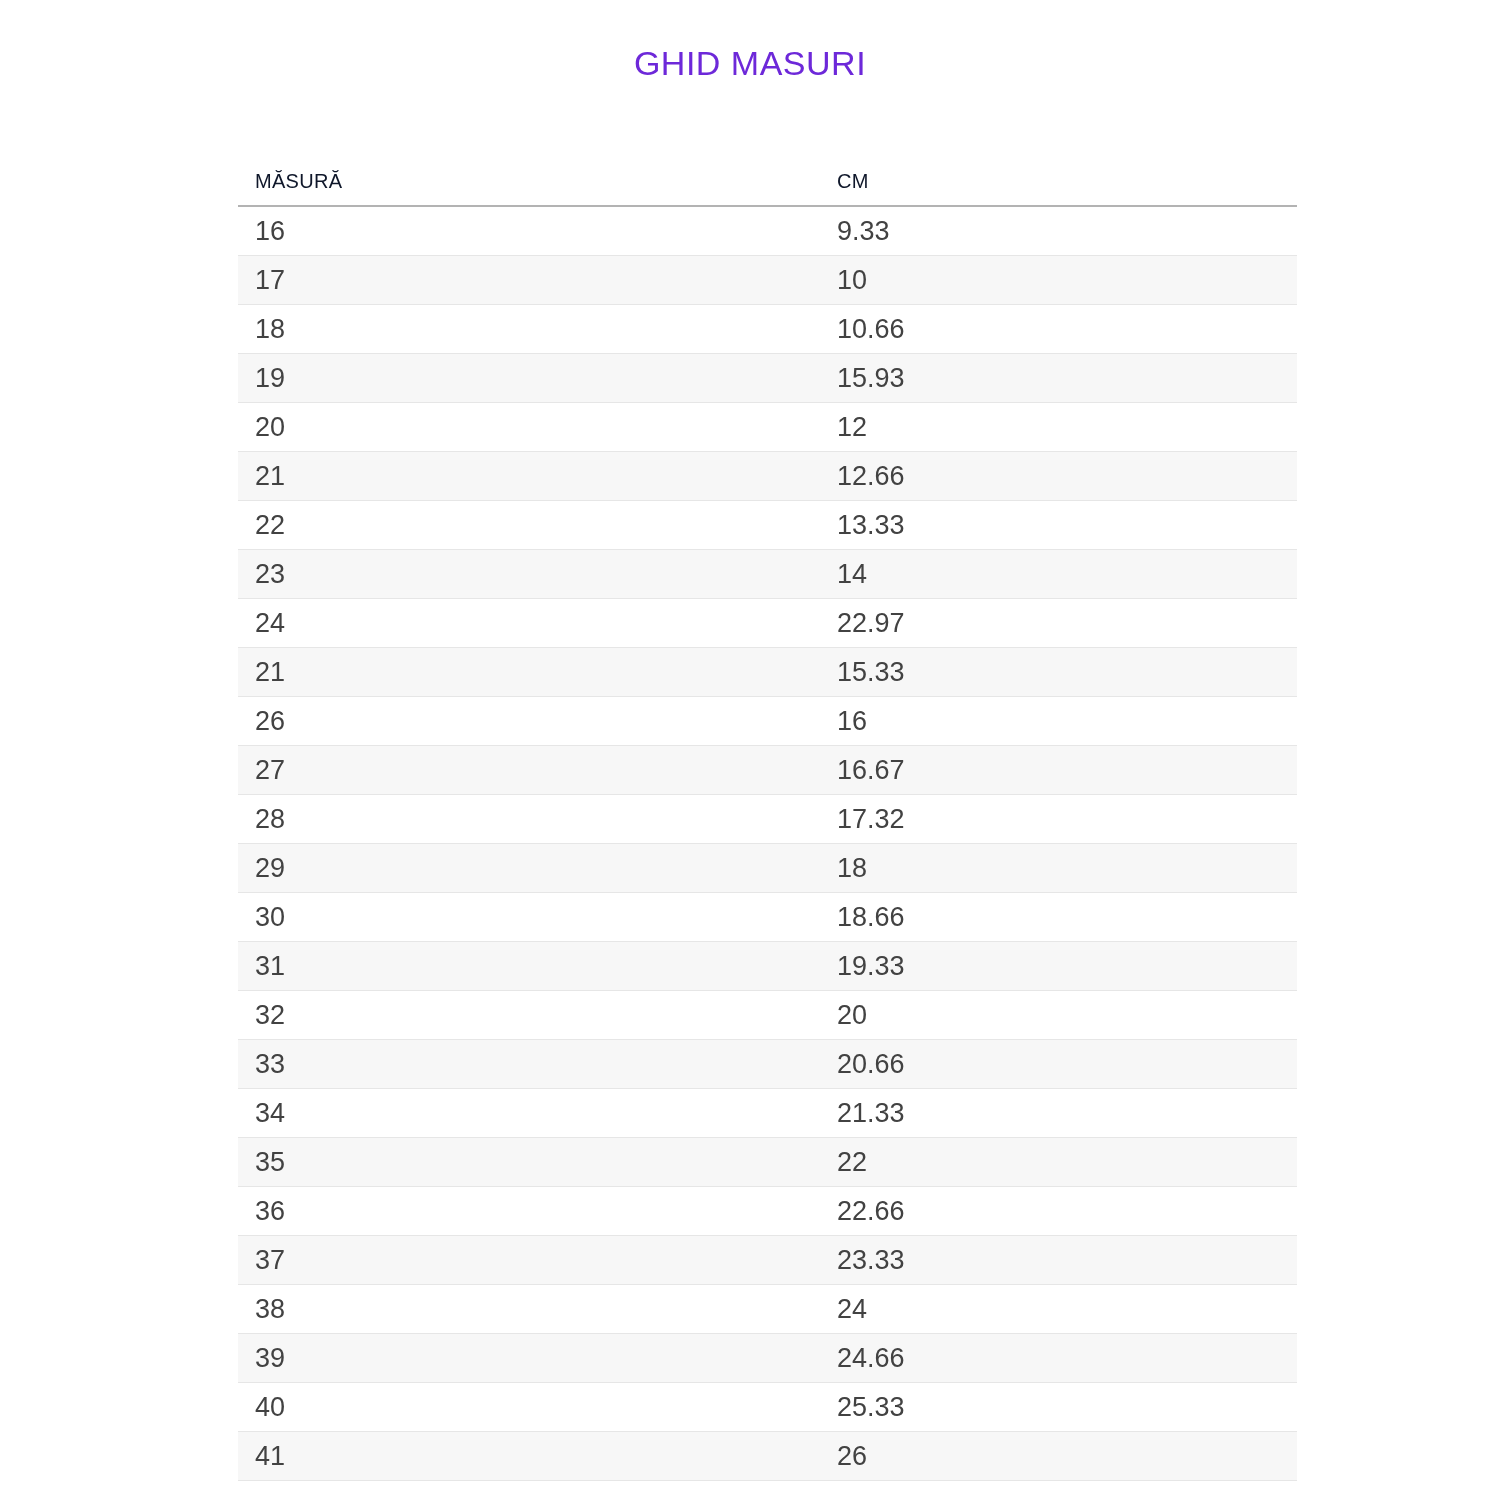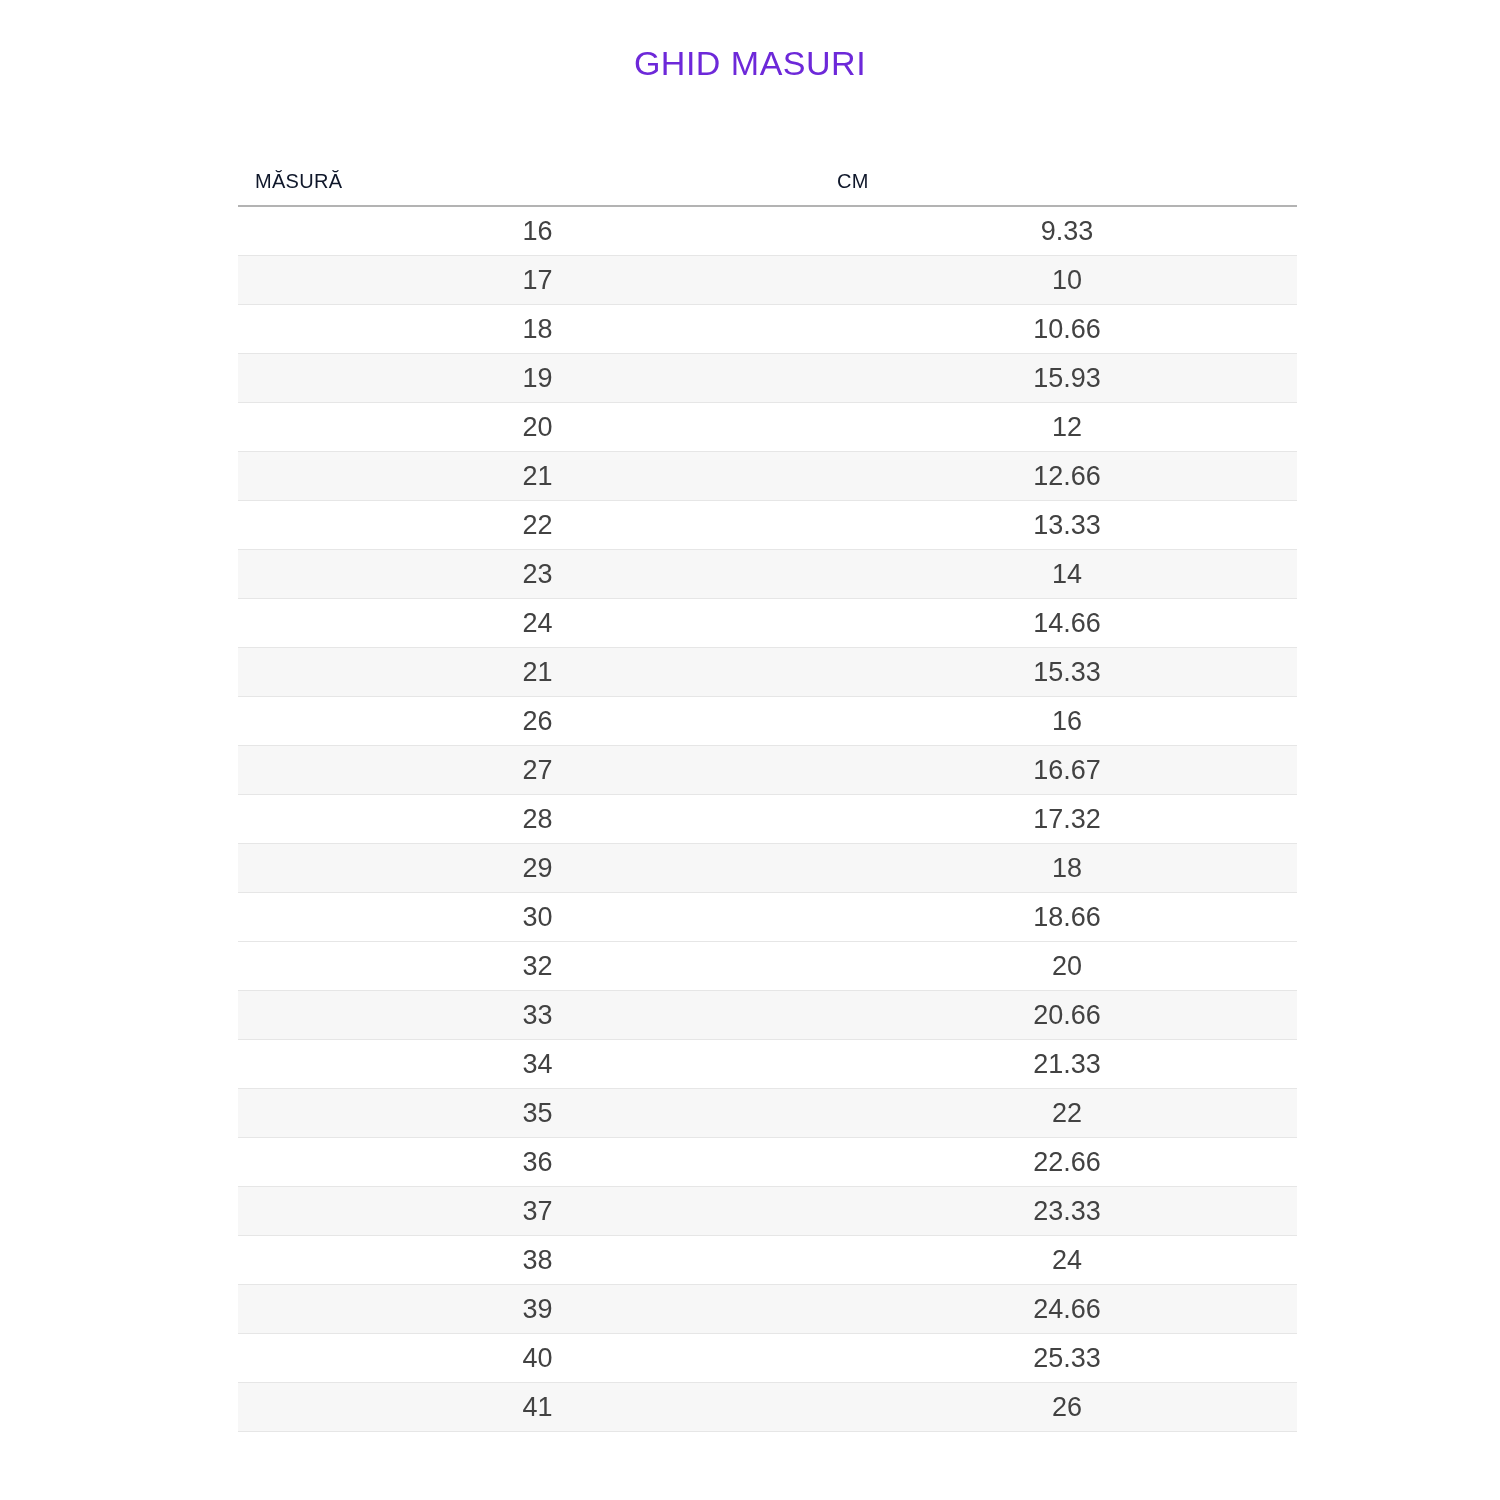--- a/index.html
+++ b/index.html
@@ -45,21 +45,20 @@
     letter-spacing: 0.3px;
   }
   table.size-guide td {
     height: 48px;
     padding: 0 0 0 17px;
     border-bottom: 1px solid #e6e6e6;
     font-size: 27px;
     color: #424242;
     vertical-align: middle;
     background: transparent;
-    text-align: center;
   }
   table.size-guide tr.alt td {
     background: #f7f7f7;
   }
 </style>
 </head>
 <body>
 
 <div class="page-title">GHID MASURI</div>
 
@@ -103,21 +102,21 @@
         <tr>
           <td>22</td>
           <td>13.33</td>
         </tr>
         <tr class="alt">
           <td>23</td>
           <td>14</td>
         </tr>
         <tr>
           <td>24</td>
-          <td>14.66</td>
+          <td>22.97</td>
         </tr>
         <tr class="alt">
           <td>21</td>
           <td>15.33</td>
         </tr>
         <tr>
           <td>26</td>
           <td>16</td>
         </tr>
         <tr class="alt">
@@ -128,20 +127,24 @@
           <td>28</td>
           <td>17.32</td>
         </tr>
         <tr class="alt">
           <td>29</td>
           <td>18</td>
         </tr>
         <tr>
           <td>30</td>
           <td>18.66</td>
+        </tr>
+        <tr class="alt">
+          <td>31</td>
+          <td>19.33</td>
         </tr>
         <tr>
           <td>32</td>
           <td>20</td>
         </tr>
         <tr class="alt">
           <td>33</td>
           <td>20.66</td>
         </tr>
         <tr>

